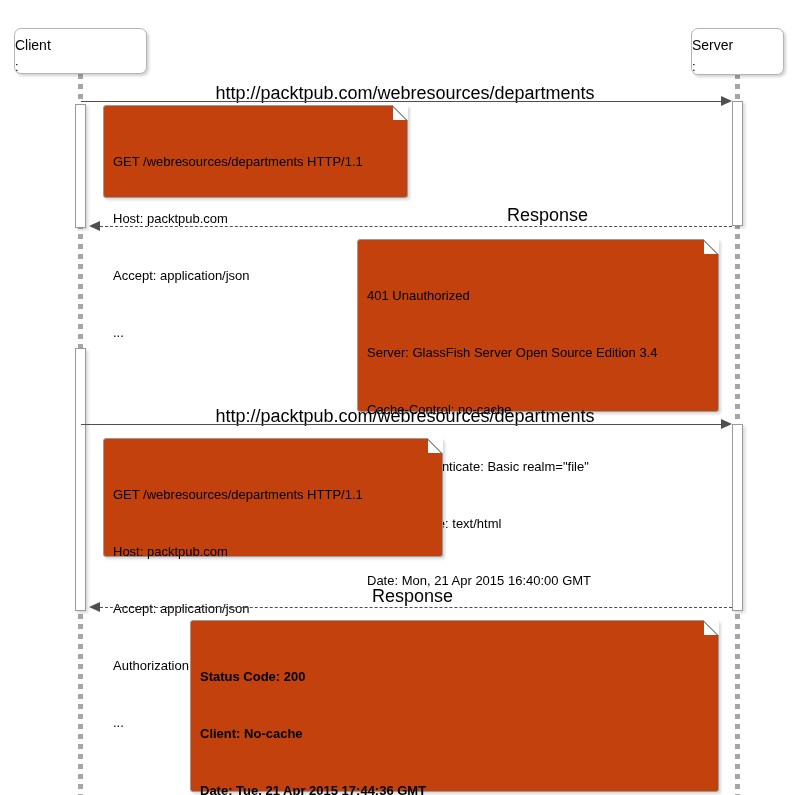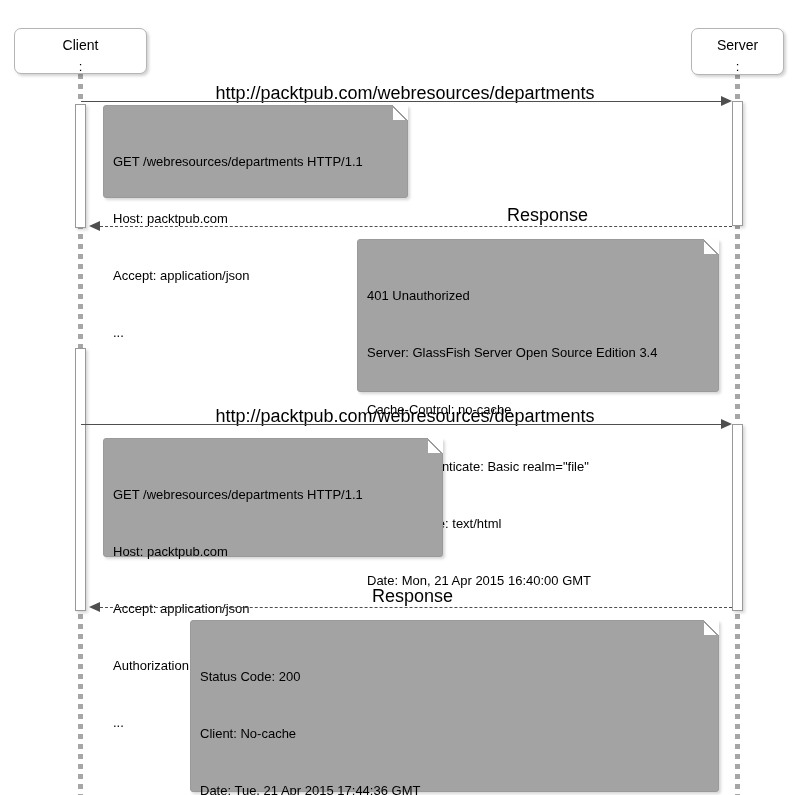--- a/index.html
+++ b/index.html
@@ -21,21 +21,21 @@
   }
 
   
   .participant {
     position: absolute;
     box-sizing: border-box;
     background: #ffffff;
     border: 1px solid #b5b5b5;
     border-radius: 7px;
     box-shadow: 2px 2px 3px rgba(0,0,0,0.18);
-    text-align: center;
+    text-align: left;
     font-size: 14px;
     line-height: 1.0;
     color: #000000;
   }
   .participant .p-name {
     display: block;
     padding-top: 9px;
     font-size: 14px;
     white-space: nowrap;
   }
@@ -99,21 +99,21 @@
     font-size: 18px;
     color: #000000;
     white-space: nowrap;
     text-align: center;
   }
 
   
   .note {
     position: absolute;
     box-sizing: border-box;
-    background: #a3a3a3;
+    background: #c2410c;
     border: 1px solid #9a9a9a;
     border-radius: 3px;
     box-shadow: 2px 2px 3px rgba(0,0,0,0.16);
   }
   .note .note-fold {
     position: absolute;
     top: -1px;
     right: -1px;
     width: 14px;
     height: 14px;
@@ -187,21 +187,21 @@
       <span class="note-line">Host: packtpub.com</span>
       <span class="note-line">Accept: application/json</span>
       <span class="note-line">...</span>
     </div>
   </div>
 
   <div class="msg-label" style="left:260px; top:205px; width:575px; text-align:center;">Response</div>
   <div class="msg-line dashed" style="left:100px; top:226px; width:632px;"></div>
   <div class="arrow-left" style="left:89px; top:221px;"></div>
 
-  <div class="note" style="left:357px; top:239px; width:362px; height:153px;">
+  <div class="note" style="left:357px; top:239px; width:362px; height:173px;">
     <span class="note-fold"></span>
     <div class="note-body">
       <span class="note-line">401 Unauthorized</span>
       <span class="note-line">Server: GlassFish Server Open Source Edition 3.4</span>
       <span class="note-line">Cache-Control: no-cache</span>
       <span class="note-line">WWW-Authenticate: Basic realm="file"</span>
       <span class="note-line">Content-Type: text/html</span>
       <span class="note-line">Date: Mon, 21 Apr 2015 16:40:00 GMT</span>
       <span class="note-line">Content-Length: 1090</span>
       <span class="note-line">...</span>
@@ -220,21 +220,21 @@
       <span class="note-line">Accept: application/json</span>
       <span class="note-line">Authorization: Basic cmVzdHVzZXI6dXNlcjEyMw==</span>
       <span class="note-line">...</span>
     </div>
   </div>
 
   <div class="msg-label" style="left:125px; top:586px; width:575px; text-align:center;">Response</div>
   <div class="msg-line dashed" style="left:100px; top:607px; width:632px;"></div>
   <div class="arrow-left" style="left:89px; top:602px;"></div>
 
-  <div class="note" style="left:190px; top:620px; width:529px; height:172px;">
+  <div class="note" style="left:190px; top:620px; width:529px; height:172px;font-weight:bold;">
     <span class="note-fold"></span>
     <div class="note-body">
       <span class="note-line">Status Code: 200</span>
       <span class="note-line">Client: No-cache</span>
       <span class="note-line">Date: Tue, 21 Apr 2015 17:44:36 GMT</span>
       
       
       
       
       

